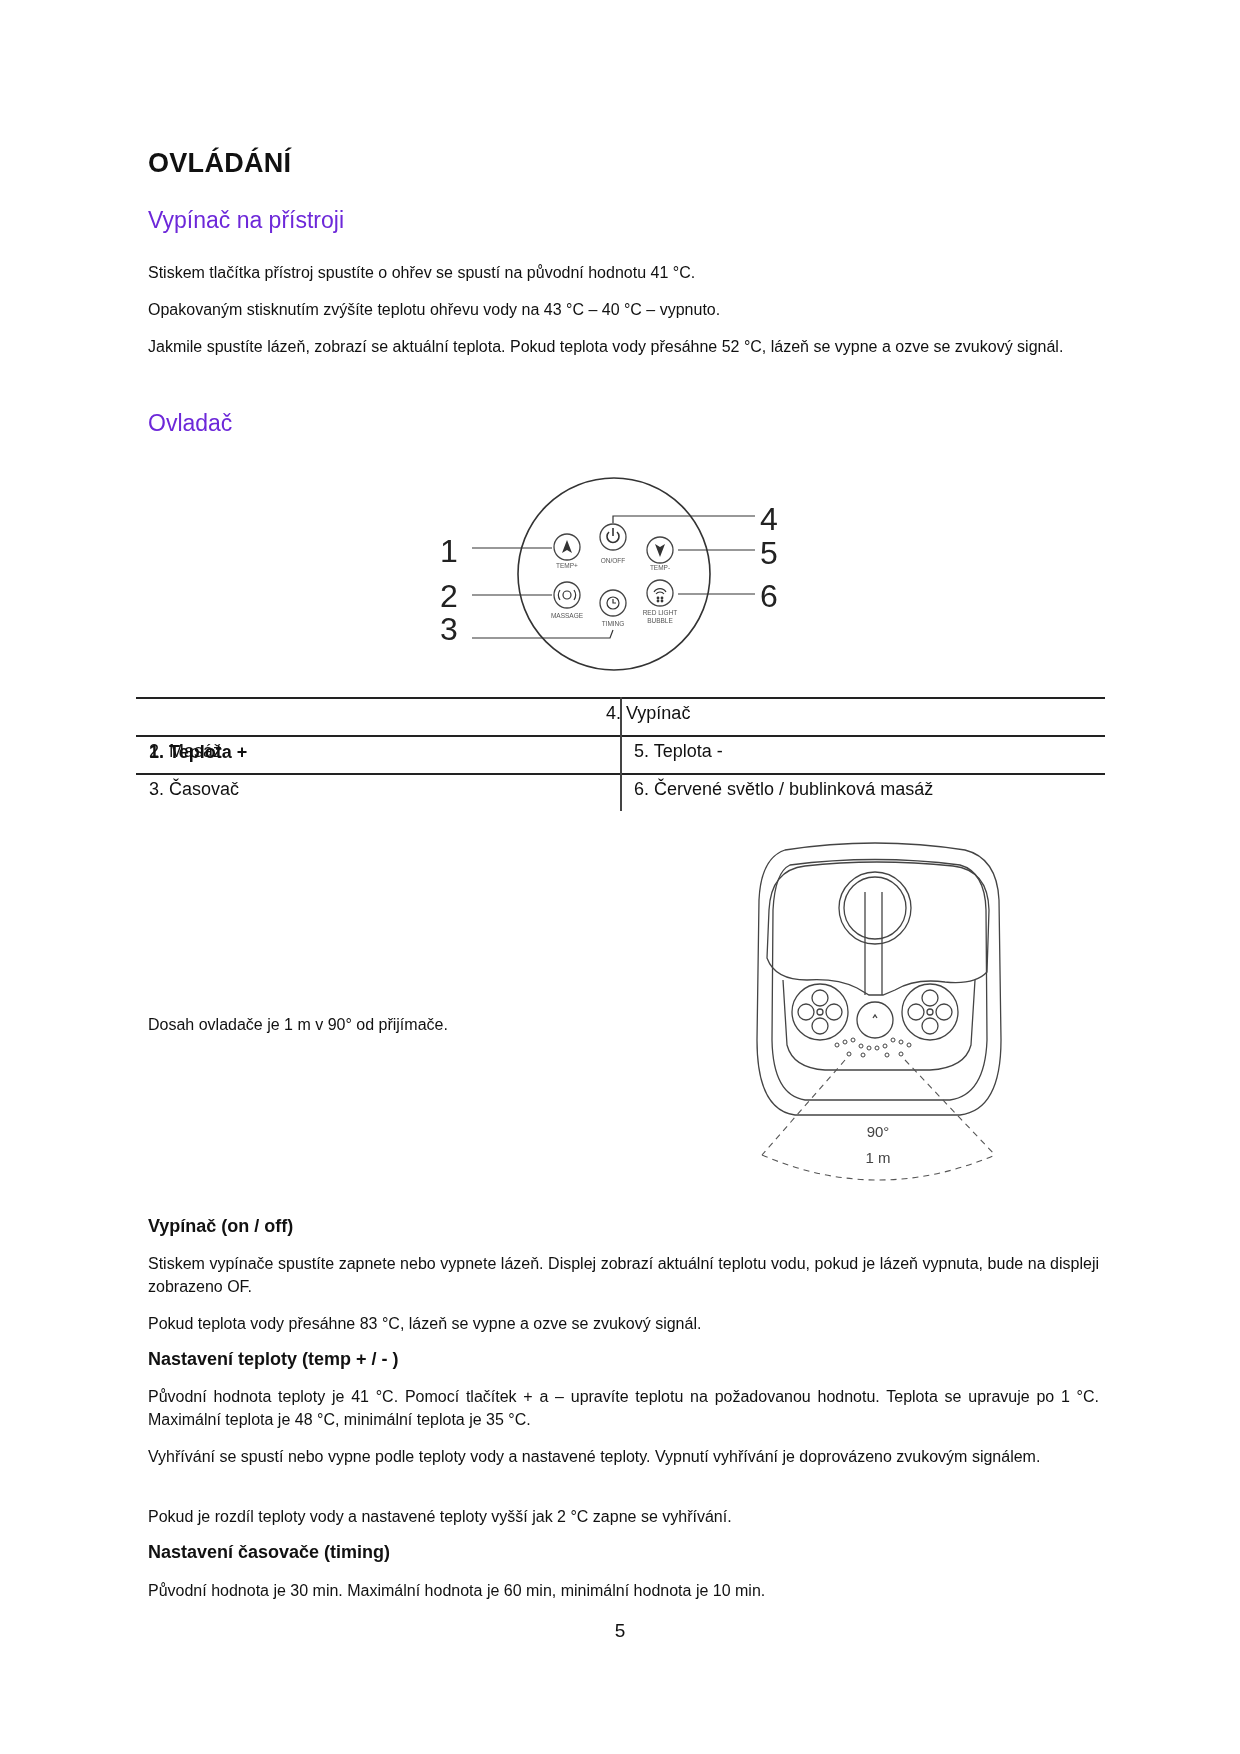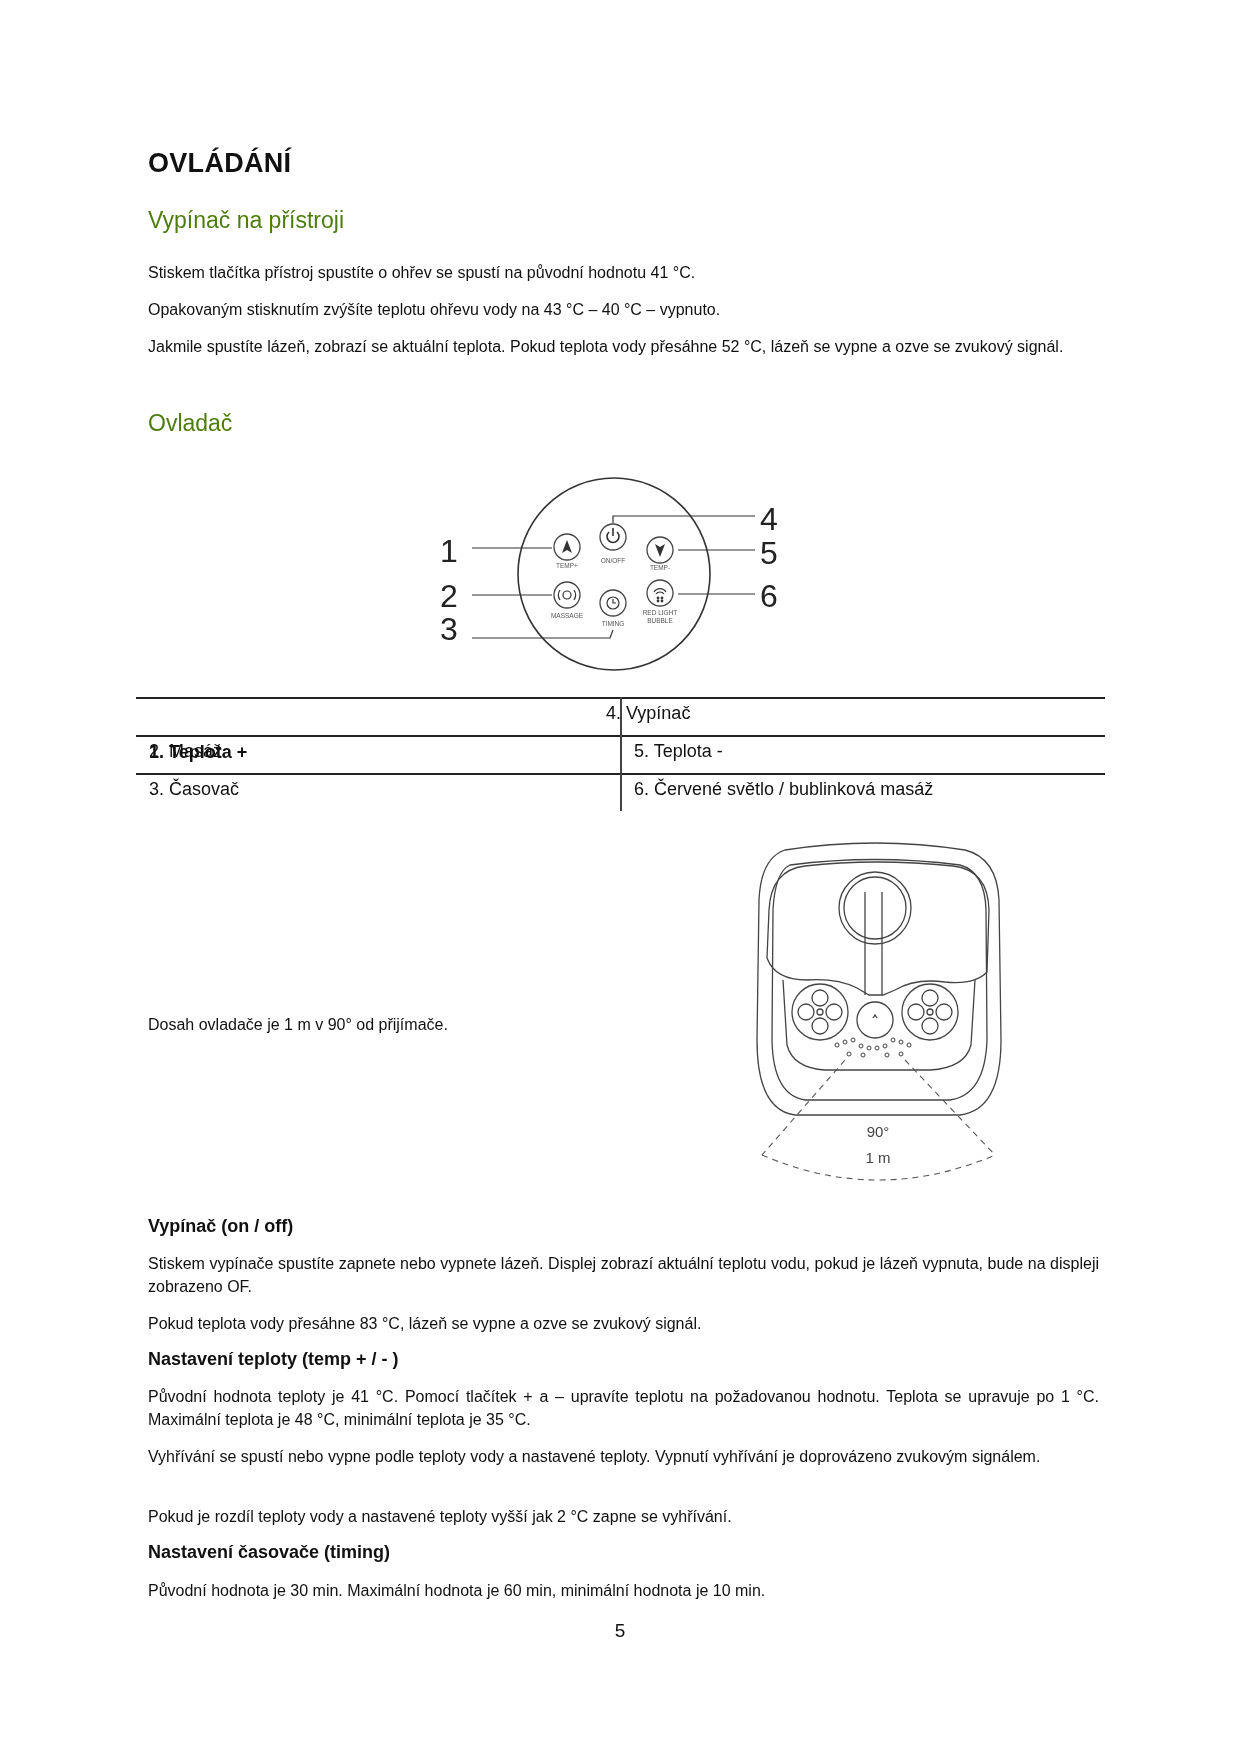--- a/index.html
+++ b/index.html
@@ -1,20 +1,20 @@
 <!DOCTYPE html>
 <html><head>
 <meta charset="utf-8">
 <style>
   html, body { margin:0; padding:0; background:#ffffff; }
   body { width:1240px; height:1754px; position:relative; overflow:hidden;
          font-family:"Liberation Sans", sans-serif; color:#111; }
   .abs { position:absolute; }
   .h1 { left:148px; top:148px; font-size:27px; font-weight:bold; letter-spacing:0.3px; }
-  .h2 { left:148px; font-size:23px; font-weight:normal; color:#4d7c0f; }
+  .h2 { left:148px; font-size:23px; font-weight:normal; color:#6d28d9; }
   .p { left:148px; width:951px; font-size:16px; line-height:23px; text-align:justify; }
   .p.nj { text-align:left; }
   .h3 { left:148px; font-size:18px; font-weight:bold; }
   .tbl-line { position:absolute; height:1.5px; background:#222; left:136px; width:969px; }
   .tbl-vline { position:absolute; width:1.5px; background:#444; left:620px; top:697px; height:114px; }
   .cell { position:absolute; font-size:18px; }
   .pagenum { left:0; width:1240px; text-align:center; top:1620px; font-size:19px; }
   svg text { font-family:"Liberation Sans", sans-serif; }
 </style>
 </head>

